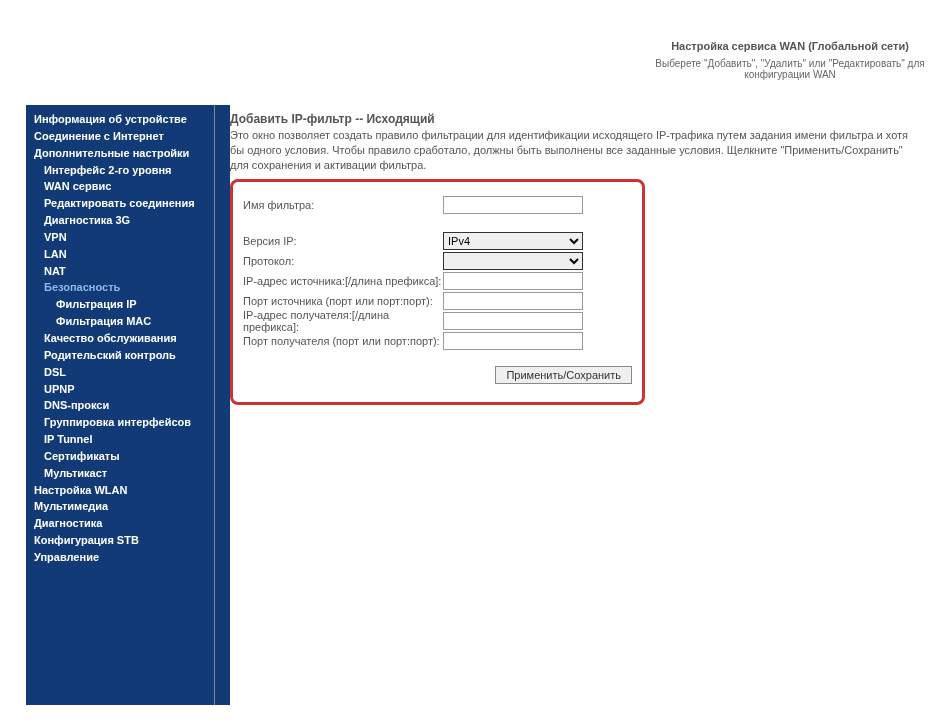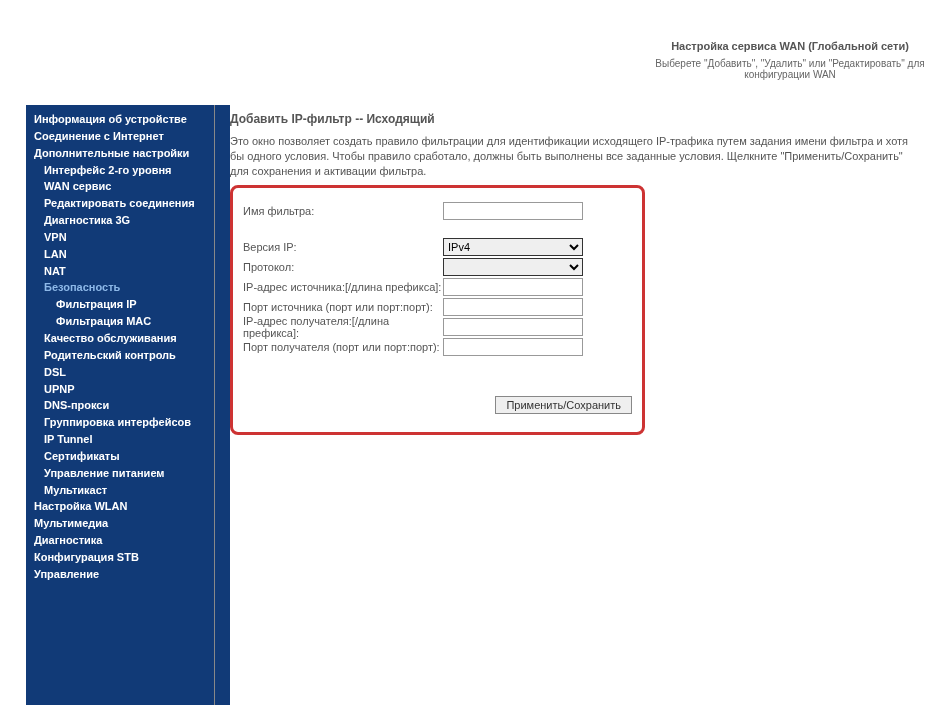--- a/index.html
+++ b/index.html
@@ -63,21 +63,21 @@
     position: absolute;
     left: 230px;
     top: 112px;
     width: 700px;
     color: #444;
   }
   .content-title {
     font-weight: bold;
     color: #555;
     font-size: 12px;
-    margin-bottom: 8px;
+    margin-bottom: 2px;
   }
   .content-desc {
     color: #555;
     font-size: 11px;
     line-height: 1.35;
     margin-bottom: 6px;
     width: 690px;
   }
   .form-box {
     border: 3px solid #cd3333;
@@ -109,21 +109,21 @@
     width: 140px;
     height: 18px;
     border: 1px solid #333;
     font-size: 11px;
     background: #efefef;
     padding: 0;
   }
   .gap { height: 14px; }
   .btn-row {
     text-align: right;
-    margin-top: 40px;
+    margin-top: 16px;
   }
   .btn {
     border: 1px solid #888;
     background: #efefef;
     padding: 2px 10px;
     font-size: 11px;
     color: #333;
     cursor: pointer;
   }
 </style>
@@ -151,21 +151,20 @@
       <div class="sidebar-item sub2">Фильтрация IP</div>
       <div class="sidebar-item sub2">Фильтрация MAC</div>
       <div class="sidebar-item sub">Качество обслуживания</div>
       <div class="sidebar-item sub">Родительский контроль</div>
       <div class="sidebar-item sub">DSL</div>
       <div class="sidebar-item sub">UPNP</div>
       <div class="sidebar-item sub">DNS-прокси</div>
       <div class="sidebar-item sub">Группировка интерфейсов</div>
       <div class="sidebar-item sub">IP Tunnel</div>
       <div class="sidebar-item sub">Сертификаты</div>
-      <div class="sidebar-item sub">Управление питанием</div>
       <div class="sidebar-item sub">Мультикаст</div>
       <div class="sidebar-item">Настройка WLAN</div>
       <div class="sidebar-item">Мультимедиа</div>
       <div class="sidebar-item">Диагностика</div>
       <div class="sidebar-item">Конфигурация STB</div>
       <div class="sidebar-item">Управление</div>
     </div>
   <div class="divider"></div>
 
   <div class="content">

